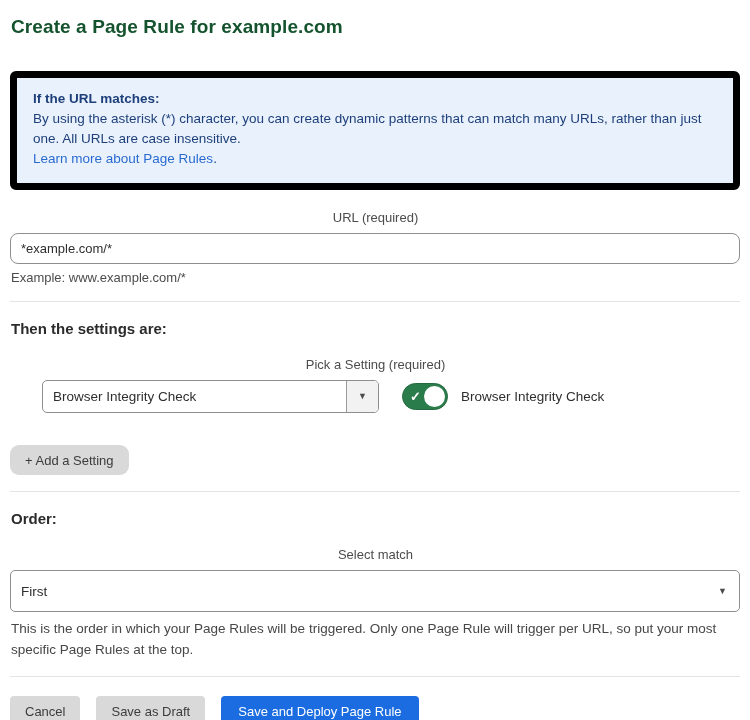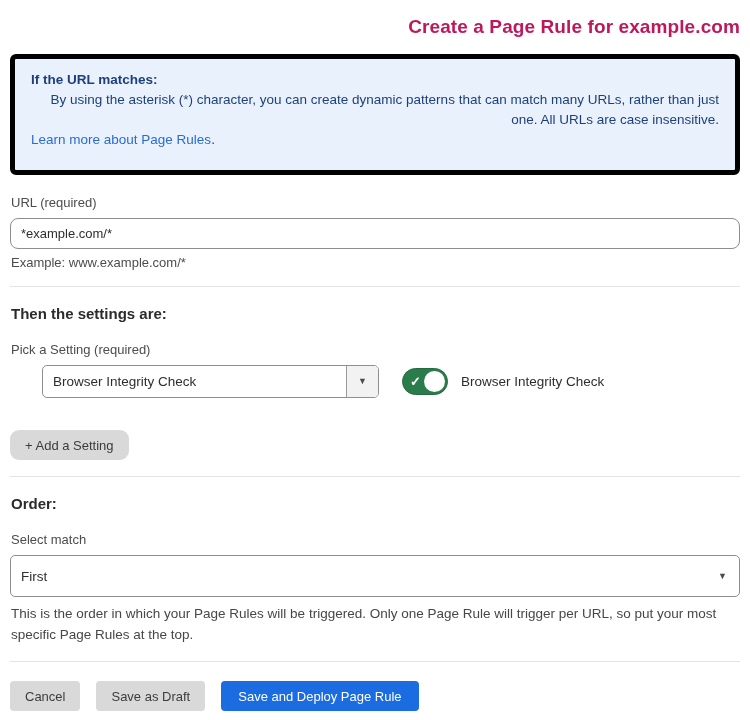--- a/index.html
+++ b/index.html
@@ -8,48 +8,48 @@
     width: 750px;
     background: #ffffff;
     font-family: "Liberation Sans", sans-serif;
     color: #2e2e2e;
   }
   .container { padding: 12px 10px 40px 10px; }
 
   .page-title {
     font-size: 19px;
     font-weight: 700;
-    color: #be185d;
-    margin: 4px 0 16px 1px;
+    color: #14532d;
+    margin: 4px 0 33px 1px;
     letter-spacing: 0.1px;
-    text-align: right;
   }
 
   .info-box {
     background: #e9f2fc;
-    border: 5px solid #000000;
+    border: 7px solid #000000;
     border-radius: 6px;
-    padding: 11px 16px 20px 16px;
+    padding: 11px 16px 14px 16px;
     font-size: 13.5px;
     line-height: 20px;
     color: #1e3f7b;
   }
   .info-box .info-heading { font-weight: 700; }
-  .info-box .info-body { margin: 0; text-align: right; }
+  .info-box .info-body { margin: 0; }
   .info-link {
     color: #2a6bd0;
     cursor: pointer;
   }
   .info-link-suffix { color: #1e3f7b; }
 
   .field-label {
     display: block;
     font-size: 13px;
     color: #4c4c4c;
     margin: 20px 0 8px 1px;
+    text-align: center;
   }
 
   .text-input {
     width: 100%;
     height: 31px;
     border: 1px solid #8e8e8e;
     border-radius: 8px;
     padding: 0 10px;
     font-size: 13px;
     color: #2e2e2e;

